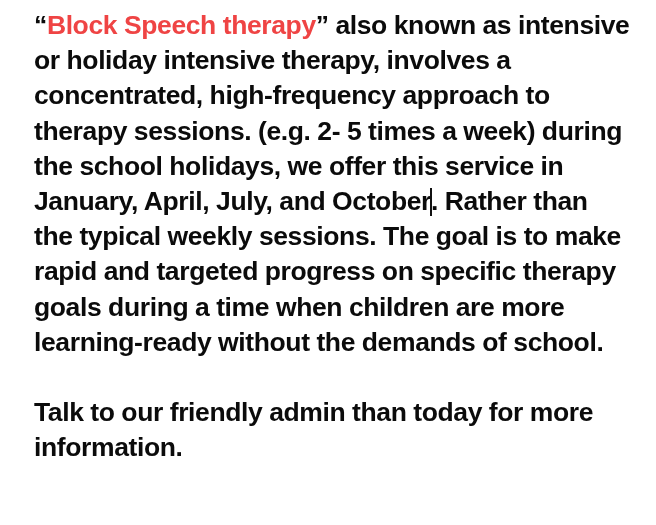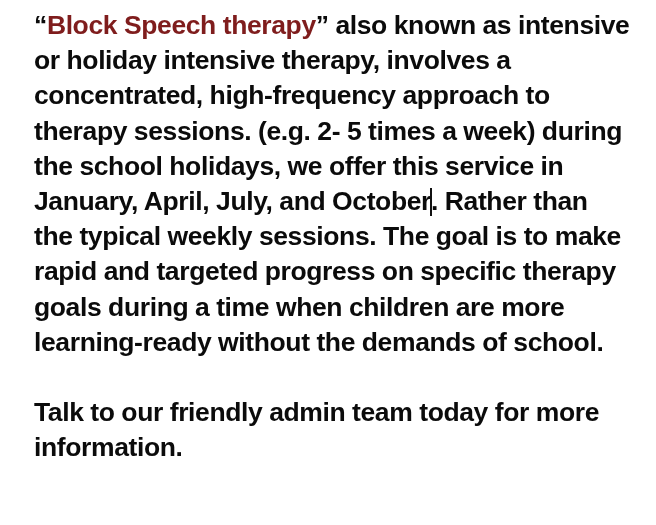--- a/index.html
+++ b/index.html
@@ -34,36 +34,36 @@
     color: #0b0b0b;
     -webkit-font-smoothing: antialiased;
     text-rendering: optimizeLegibility;
   }
 
   .paragraph + .paragraph {
     margin-top: 35.2px;
   }
 
   .emph-red {
-    color: #7f1d1d;
+    color: #ef4444;
     font-weight: 700;
   }
 
   
   .text-caret {
     display: inline-block;
     width: 1.6px;
     height: 28px;
     background: #111111;
     vertical-align: -6px;
     margin: 0 -0.8px;
   }
 </style>
 </head>
 <body>
 
 <div id="text-document">
 
   <p class="paragraph"><span>“</span><span class="emph-red">Block Speech therapy</span><span>”</span><span> also known as intensive or holiday intensive therapy, involves a concentrated, high-frequency approach to therapy sessions. (e.g. 2- 5 times a week) during the school holidays, we offer this service in January, April, July, and October</span><span class="text-caret"></span><span>. Rather than the typical weekly sessions. The goal is to make rapid and targeted progress on specific therapy goals during a time when children are more learning-ready without the demands of school.</span></p>
 
-  <p class="paragraph">Talk to our friendly admin team today for more information.</p>
+  <p class="paragraph">Talk to our friendly admin than today for more information.</p>
 
 </div>
 
 </body></html>

